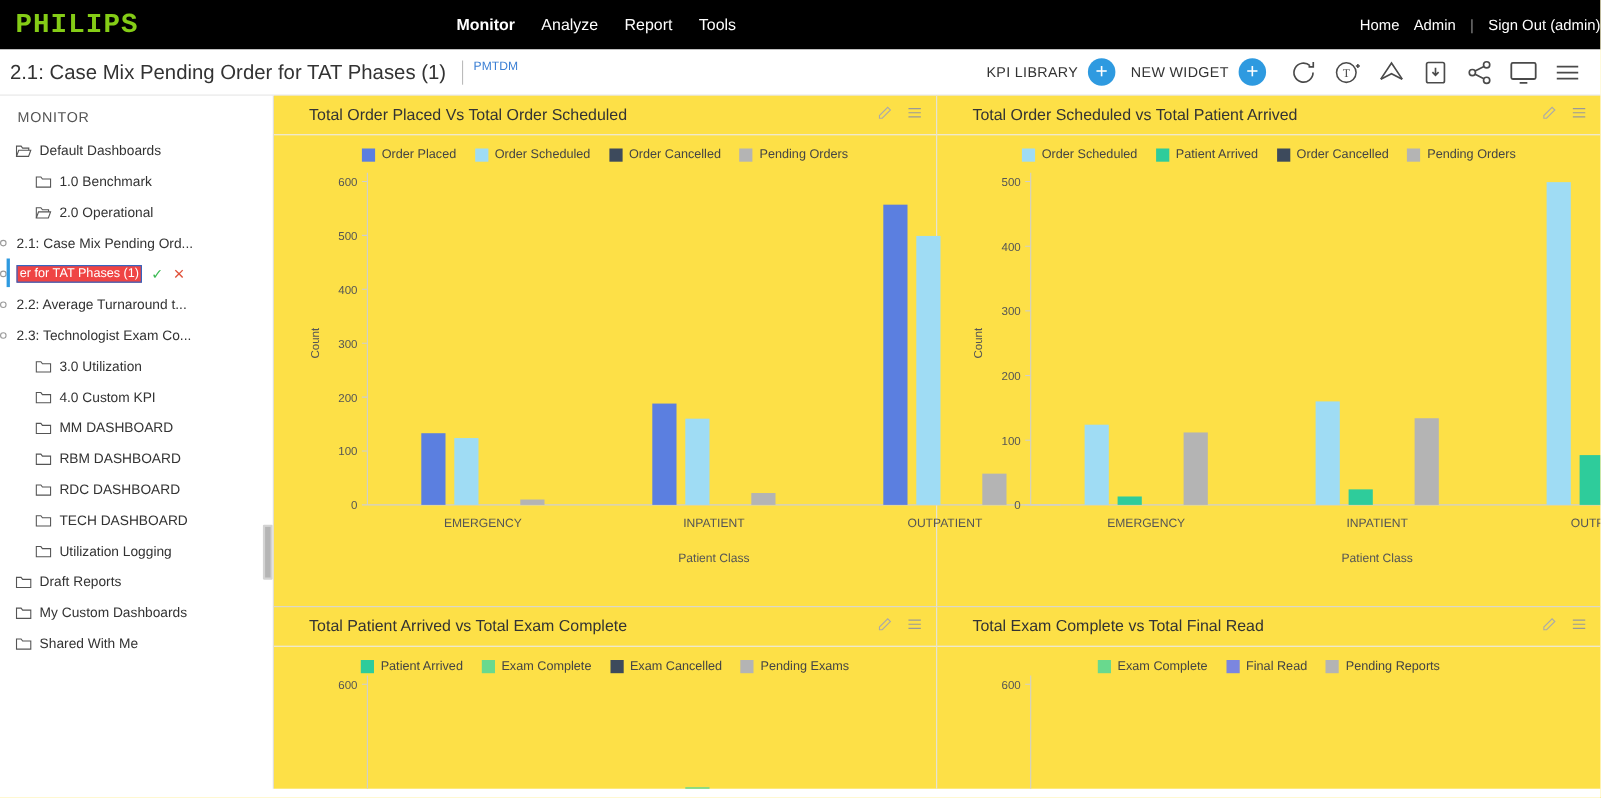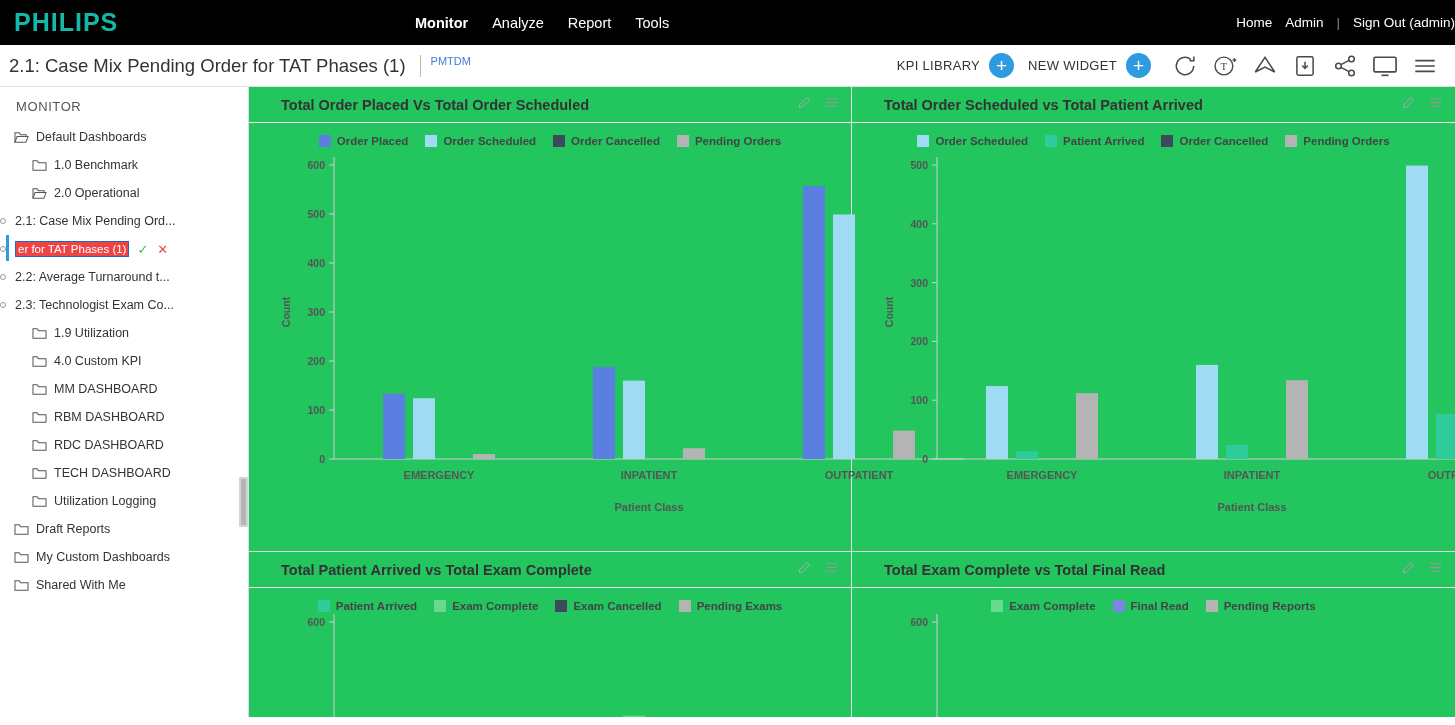--- a/index.html
+++ b/index.html
@@ -14,26 +14,26 @@
 
   
   .topbar {
     height: 45px;
     background: #000000;
     display: flex;
     align-items: center;
     position: relative;
   }
   .logo {
-    color: #14b8a6;
+    color: #84cc16;
     font-size: 25px;
     font-weight: bold;
     letter-spacing: 1px;
     margin-left: 14px;
-    font-family: Liberation Sans, sans-serif;
+    font-family: Liberation Mono, monospace;
   }
   .topnav {
     position: absolute;
     left: 415px;
     display: flex;
     gap: 24px;
     align-items: center;
   }
   .topnav a {
     color: #ffffff;
@@ -208,24 +208,23 @@
     right: 2px;
     top: 392px;
     width: 5px;
     height: 46px;
     background: #b5b5b5;
   }
 
   
   .main {
     flex: 1;
-    background: #22c55e;
+    background: #fde047;
     overflow: hidden;
     position: relative;
-    font-weight: bold;
   }
   .widget-grid {
     display: flex;
     flex-wrap: wrap;
   }
   .widget {
     width: 50%;
     border-right: 1px solid #e3e3e3;
     border-bottom: 1px solid #d8d8d8;
   }
@@ -410,21 +409,21 @@
       <span class="bullet"></span>
       <span>2.3: Technologist Exam Co...</span>
     </div>
 
     <div class="tree-item lvl1">
       <span class="ficon">
           <svg width="15" height="13" viewBox="0 0 16 14" fill="none" stroke="#555" stroke-width="1.1">
             <path d="M1 12V2h4.5l1.5 2H15v8z"></path>
           </svg>
         </span>
-      <span>1.9 Utilization</span>
+      <span>3.0 Utilization</span>
     </div>
     <div class="tree-item lvl1">
       <span class="ficon">
           <svg width="15" height="13" viewBox="0 0 16 14" fill="none" stroke="#555" stroke-width="1.1">
             <path d="M1 12V2h4.5l1.5 2H15v8z"></path>
           </svg>
         </span>
       <span>4.0 Custom KPI</span>
     </div>
     <div class="tree-item lvl1">

